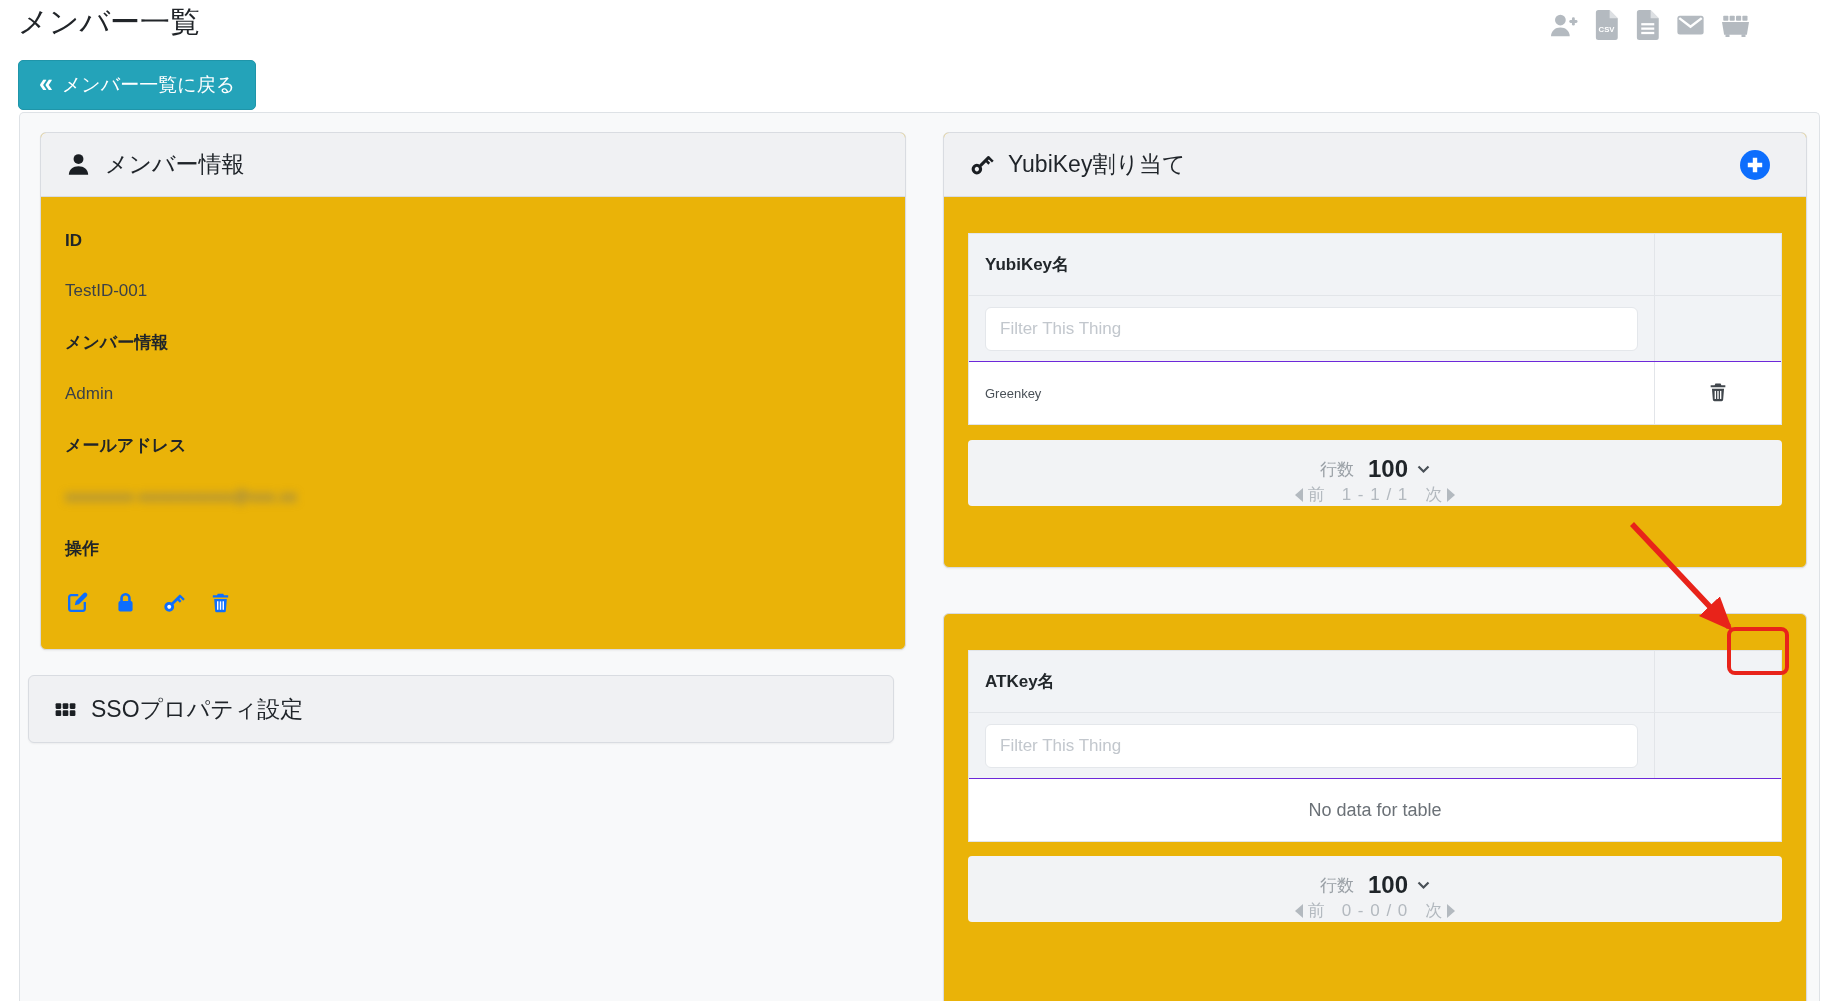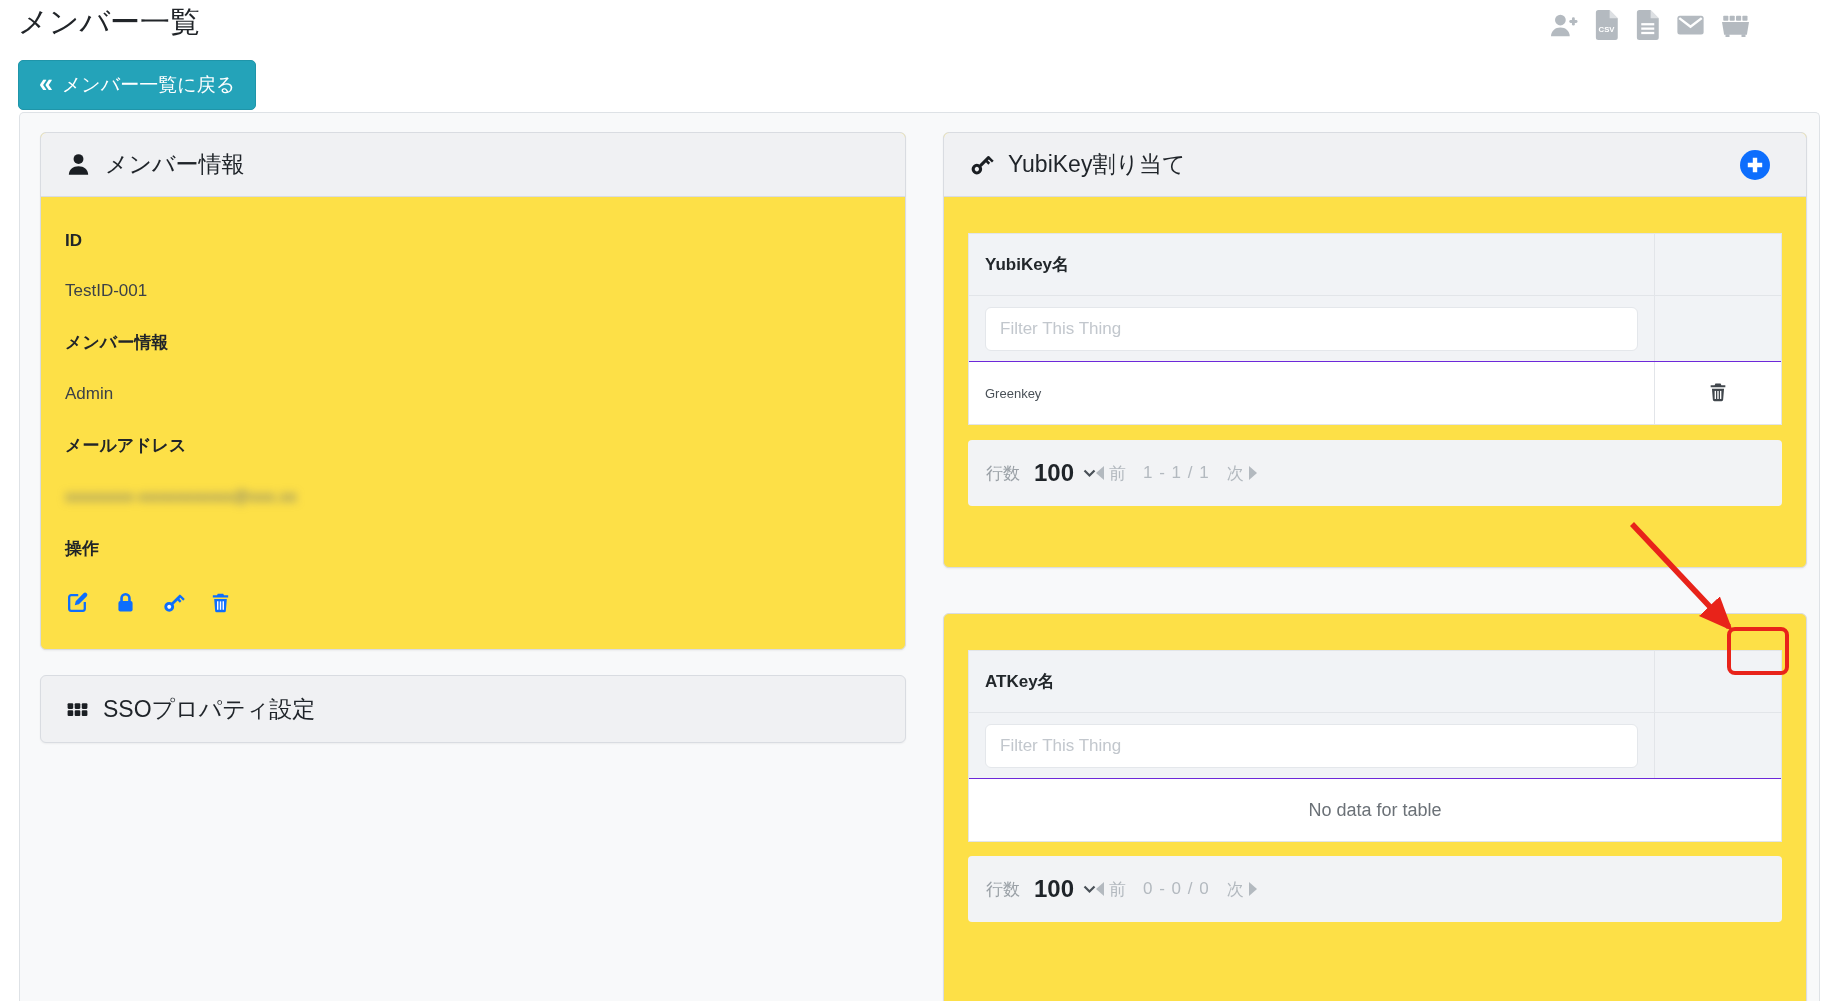--- a/index.html
+++ b/index.html
@@ -19,30 +19,30 @@
   }
   .back-btn .laquo { font-size:25px; font-weight:700; line-height:1; margin-top:-3px; }
   .top-icons { position:absolute; left:1548px; top:10px; display:flex; align-items:center; gap:14px; color:#b4bac0;justify-content:center; }
   .top-icons svg { display:block; }
   
   .content-shell {
     position:absolute; left:19px; top:112px; width:1801px; height:889px;
     background:#f8f9fa; border:1px solid #dee2e6; border-bottom:none; border-radius:5px 5px 0 0;
   }
   
-  .card { position:absolute; background:#fde047; border:1px solid #d9dce1; border-radius:6px; box-shadow:0 1px 2px rgba(0,0,0,.05); }
+  .card { position:absolute; background:#eab308; border:1px solid #d9dce1; border-radius:6px; box-shadow:0 1px 2px rgba(0,0,0,.05); }
   .card-header {
     height:64px; display:flex; align-items:center; gap:13px; padding:0 24px;
     background:#f0f1f3; border-bottom:1px solid #d9dce1; border-radius:5px 5px 0 0;
     font-size:23px; font-weight:500; color:#1f2429; position:relative;
   }
   .card-header svg { flex:none; }
   .header-only { height:66px; border-bottom:none; border-radius:5px; }
   .card-member { left:40px; top:132px; width:866px; }
-  .card-sso    { left:40px; top:675px; width:866px; background:#f0f1f3; }
+  .card-sso    { left:28px; top:675px; width:866px; background:#f0f1f3; }
   .card-yubi   { left:943px; top:132px; width:864px; height:436px; }
   .card-atkey  { left:943px; top:613px; width:864px; height:404px; }
   .card-body { padding:34px 24px 30px; }
   .card-body-tbl { padding:36px 24px 0; }
   
   .f-label { font-size:17px; font-weight:700; color:#212529; margin-bottom:30px; }
   .f-value { font-size:17px; color:#3c4147; margin-bottom:30px; }
   .f-value-blur { filter:blur(4px); color:#6a6f75; user-select:none; }
   .ops-row { display:flex; align-items:center; gap:23px; color:#0d6efd; margin-top:2px; }
   .ops-row .op { cursor:pointer; display:block; }
@@ -61,21 +61,21 @@
     padding:0 14px; font-size:17px; color:#495057; background:#fff; font-family:inherit; outline:none;
   }
   .filter-input::placeholder { color:#c2c7cd; }
   .row-data { height:62px; background:#fff; }
   .row-data .tmain { display:flex; align-items:center; padding-left:16px; font-size:13px; color:#495057; }
   .row-empty { height:62px; background:#fff; display:flex; align-items:center; justify-content:center; font-size:18px; color:#6b7177; }
   .trash-btn { color:#41474d; cursor:pointer; display:block; background:none; border:none; padding:0; }
   
   .pager {
     margin-top:15px; height:66px; background:#f2f3f5; border-radius:4px;
-    display:flex; align-items:center; justify-content:flex-start; padding:0 18px;
+    display:flex; align-items:center; justify-content:flex-end; padding:0 18px;flex-direction:column;
   }
   .pager-left { display:flex; align-items:center; gap:14px; }
   .rows-label { font-size:17px; color:#9aa0a6; }
   .rows-select { display:flex; align-items:center; gap:9px; cursor:pointer; }
   .rows-value { font-size:24px; font-weight:700; color:#1f2429; }
   .pager-right { display:flex; align-items:center; gap:17px; color:#b3b9bf; font-size:17px; }
   .nav-btn { display:flex; align-items:center; gap:5px; cursor:pointer; color:#b3b9bf; background:none; border:none; font-size:17px; font-family:inherit; }
   .caret-l { width:0; height:0; border-top:7px solid transparent; border-bottom:7px solid transparent; border-right:8px solid currentColor; }
   .caret-r { width:0; height:0; border-top:7px solid transparent; border-bottom:7px solid transparent; border-left:8px solid currentColor; }
   .range-txt { letter-spacing:1px; }

